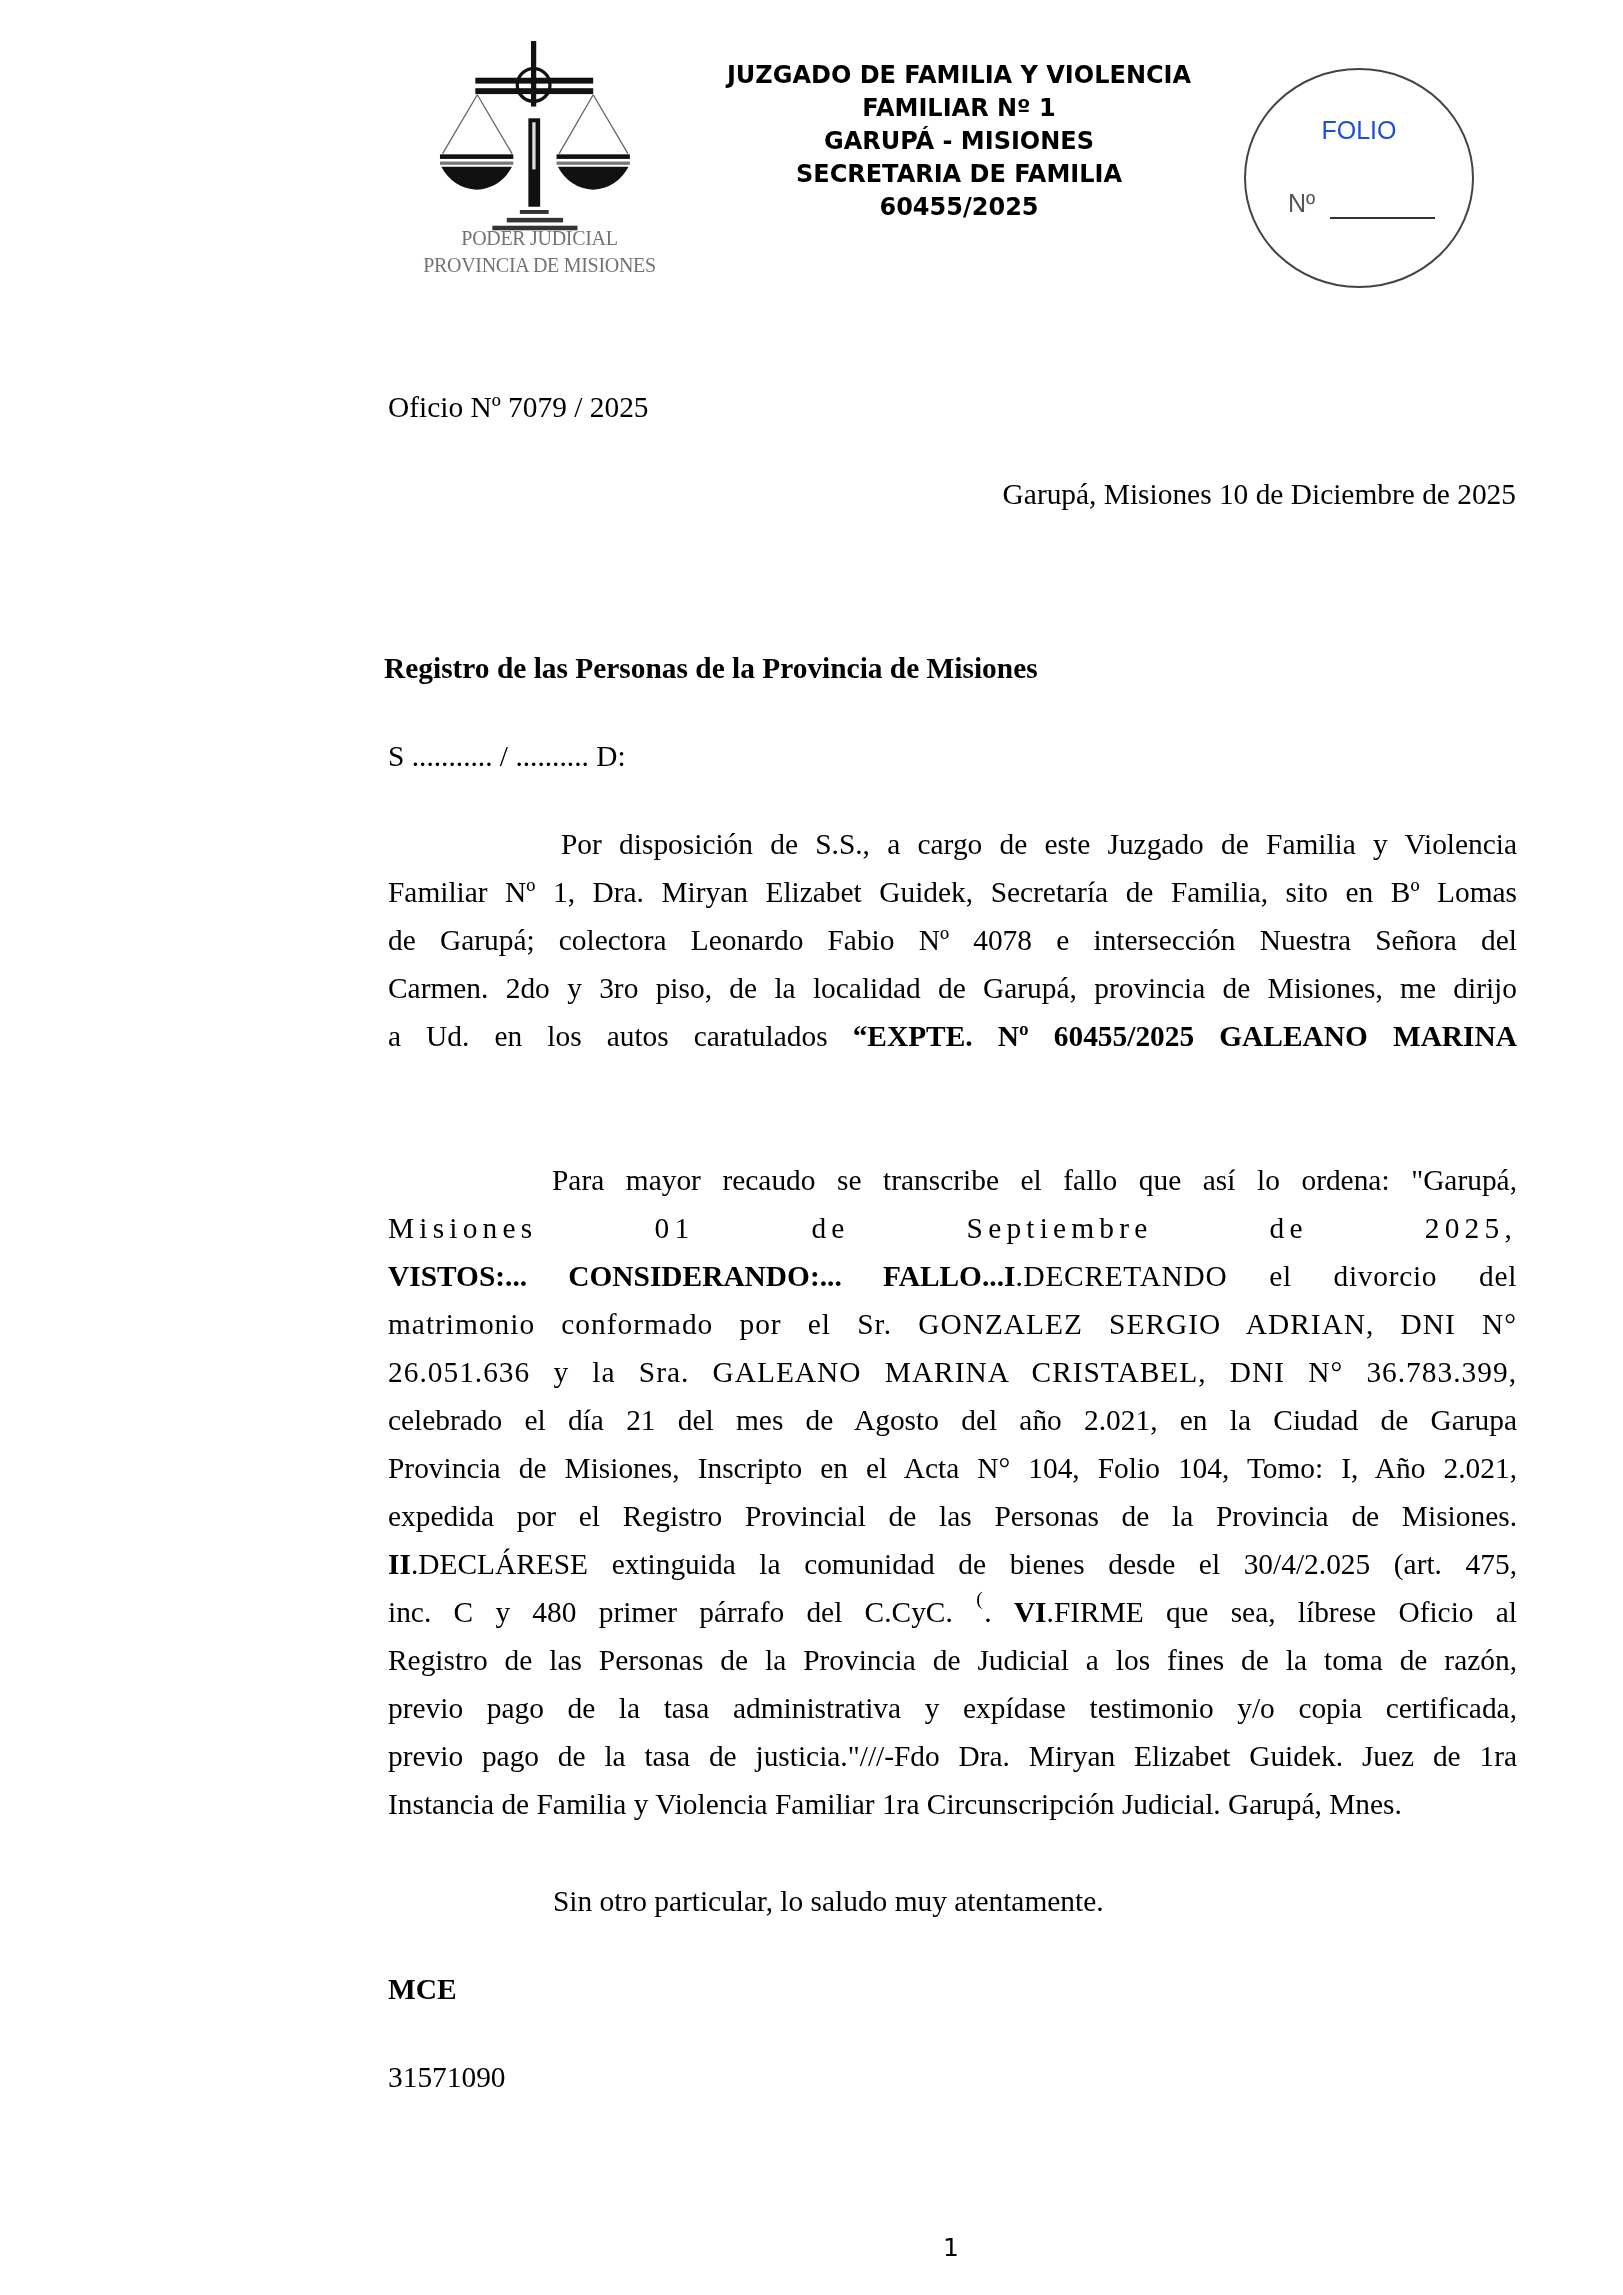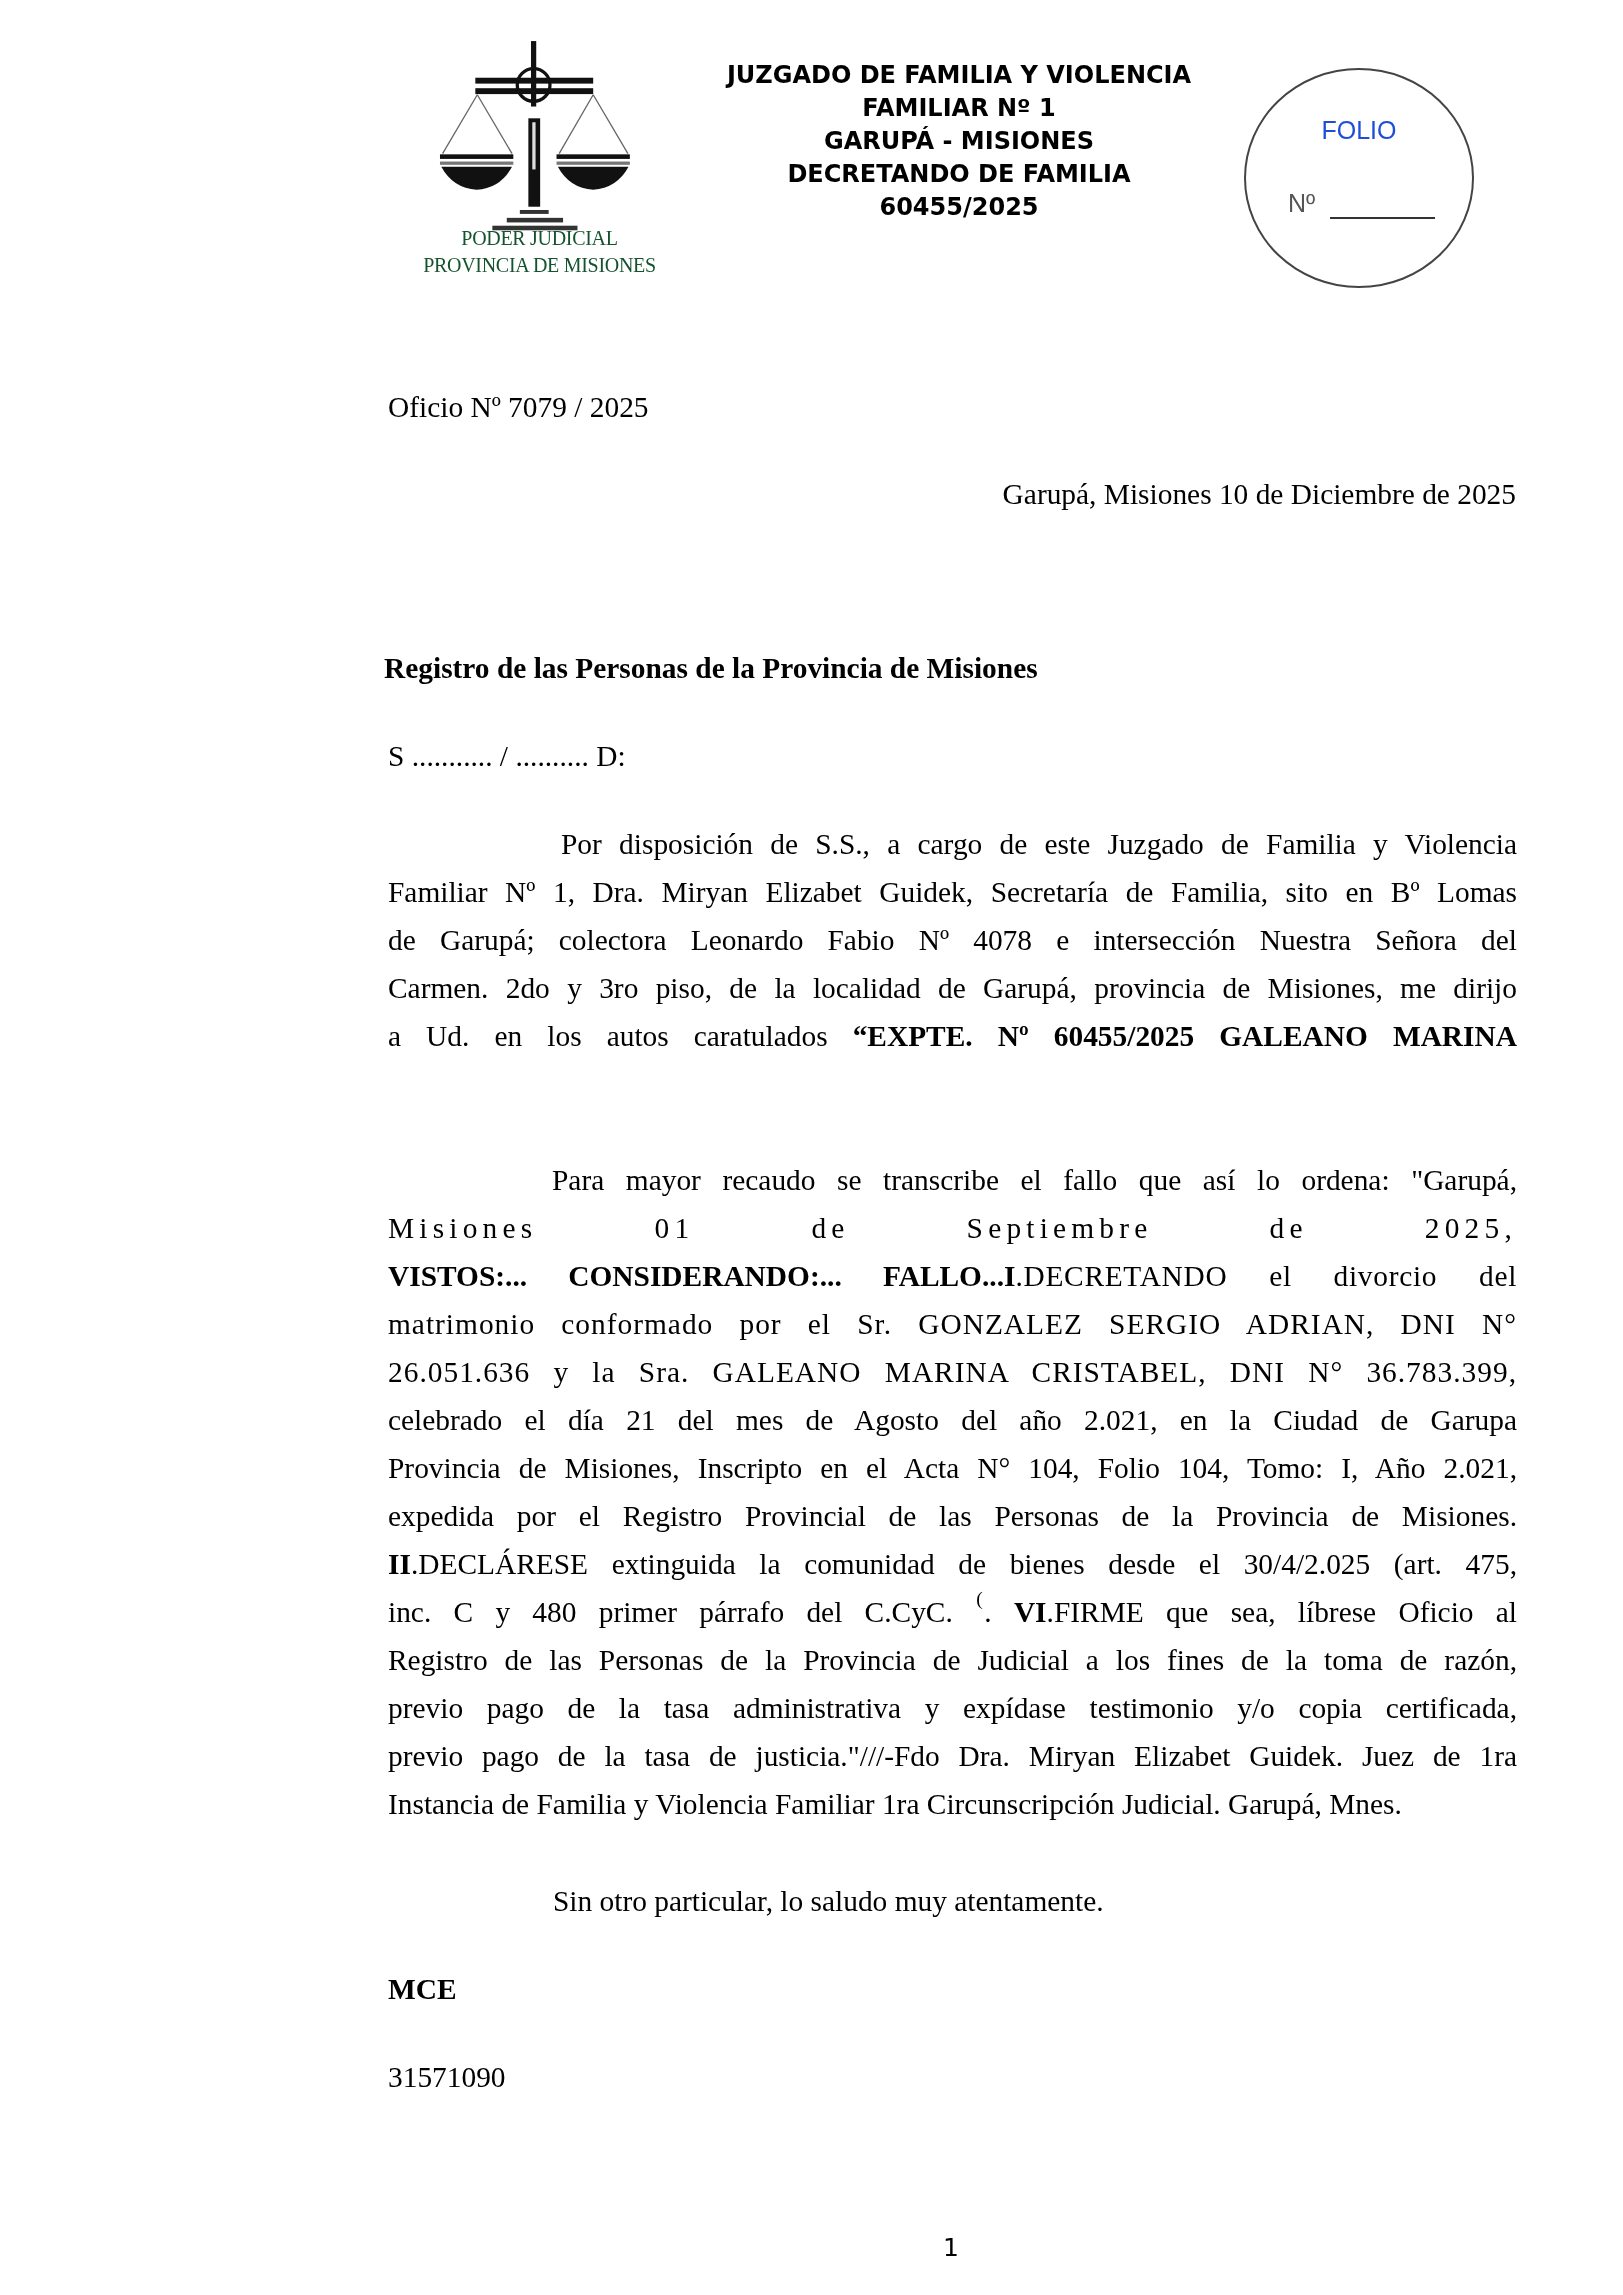--- a/index.html
+++ b/index.html
@@ -1,20 +1,20 @@
 <!DOCTYPE html>
 <html style="font-size:10.5px"><head>
 <meta charset="utf-8">
 <style>
   html, body { margin:0; padding:0; background:#ffffff; }
   body { width:1623px; height:2295px; position:relative; overflow:hidden; color:#000; }
 
   #logo { position:absolute; left:402px; top:41px; width:275px; height:252px; }
   #logo .cap { position:absolute; left:0; width:275px; text-align:center;
-               font-family:"Liberation Serif", serif; color:#14532d; font-size:20px; letter-spacing:-0.3px; }
+               font-family:"Liberation Serif", serif; color:#737373; font-size:20px; letter-spacing:-0.3px; }
   #logo .cap1 { top:186px; }
   #logo .cap2 { top:213px; }
 
   #court-header { position:absolute; left:694px; top:59px; width:530px; text-align:center;
                   font-family:"DejaVu Sans", sans-serif; font-weight:bold; font-size:24px; line-height:33px; }
   #court-header div { white-space:nowrap; }
 
   #folio-stamp { position:absolute; left:1244px; top:68px; width:230px; height:220px;
                  border:2.6px solid #444; border-radius:50%; box-sizing:border-box; }
   #folio-stamp .lbl { position:absolute; left:0; right:0; top:46px; text-align:center;
@@ -67,21 +67,21 @@
     <rect x="138" y="282" width="130" height="7" fill="#333"></rect>
   </svg>
   <div class="cap cap1">PODER JUDICIAL</div>
   <div class="cap cap2">PROVINCIA DE MISIONES</div>
 </div>
 
 <div id="court-header">
   <div>JUZGADO DE FAMILIA Y VIOLENCIA</div>
   <div>FAMILIAR Nº 1</div>
   <div>GARUPÁ - MISIONES</div>
-  <div>DECRETANDO DE FAMILIA</div>
+  <div>SECRETARIA DE FAMILIA</div>
   <div>60455/2025</div>
 </div>
 
 <div id="folio-stamp">
   <div class="lbl">FOLIO</div>
   <div class="no">Nº</div>
   <div class="line"></div>
 </div>
 
 <div class="t" style="left:388px; top:393px;">Oficio Nº 7079 / 2025</div>

